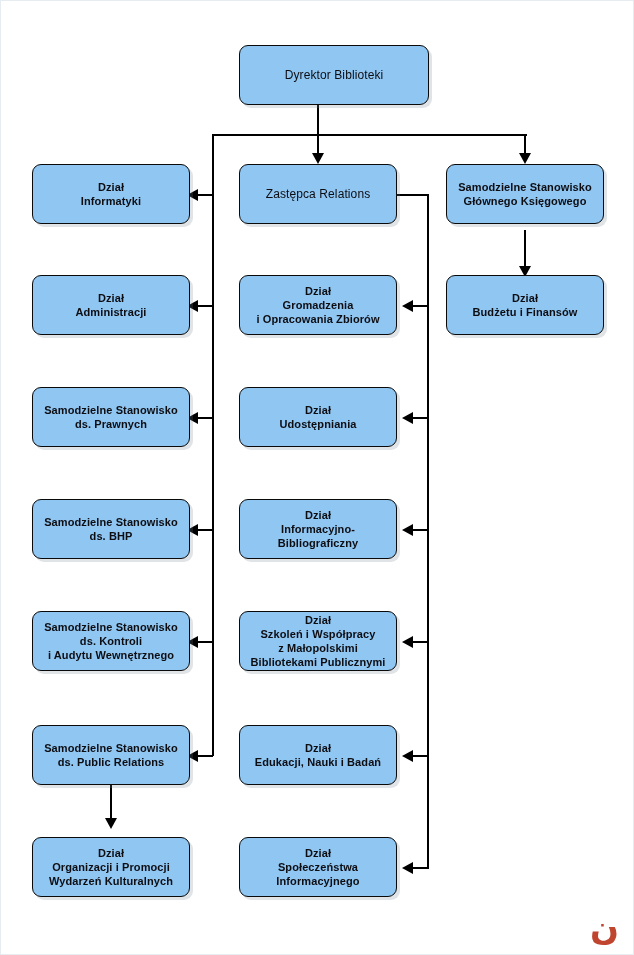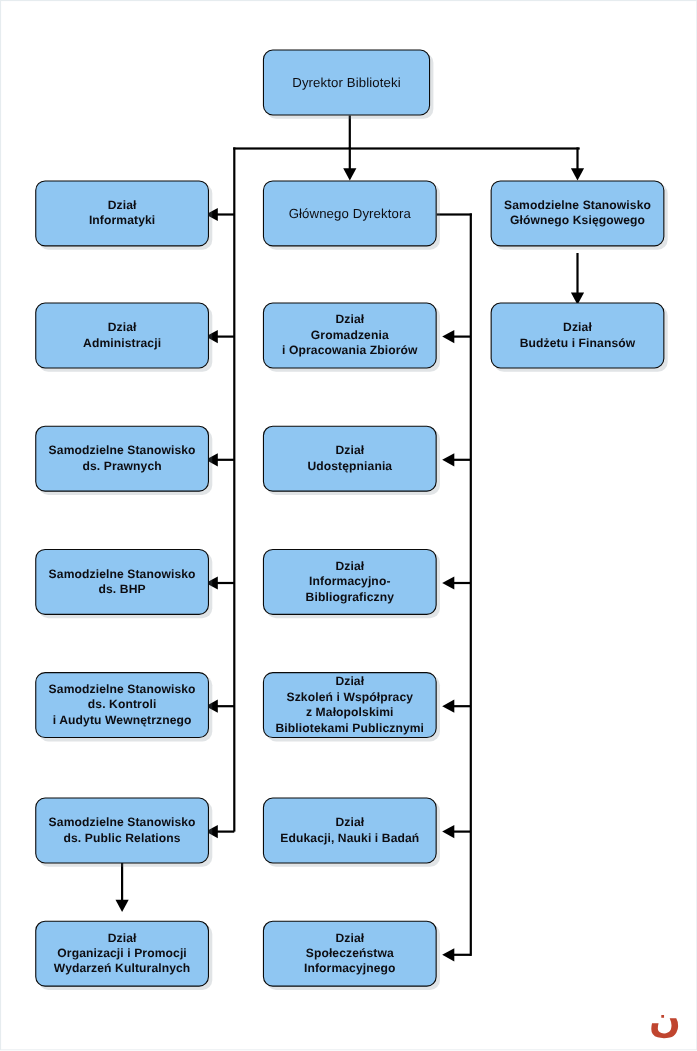--- a/index.html
+++ b/index.html
@@ -129,26 +129,26 @@
   <div class="conn h" style="left:411px; top:640px; width:16px;"></div>
   <div class="arrow left" style="left:401px; top:635px;"></div>
   <div class="conn h" style="left:411px; top:754px; width:16px;"></div>
   <div class="arrow left" style="left:401px; top:749px;"></div>
   <div class="conn h" style="left:411px; top:866px; width:16px;"></div>
   <div class="arrow left" style="left:401px; top:861px;"></div>
 
   <div class="conn v" style="left:109px; top:783px; height:40px;"></div>
   <div class="arrow down" style="left:104px; top:817px;"></div>
 
-  <div class="node big" style="left:238px; top:44px; width:152px; height:60px;">
+  <div class="node big" style="left:238px; top:44px; width:190px; height:60px;">
     <span class="txt">Dyrektor Biblioteki</span>
   </div>
 
   <div class="node big" style="left:238px; top:163px; width:158px; height:60px;">
-    <span class="txt">Głównego Dyrektora</span>
+    <span class="txt">Zastępca Relations</span>
   </div>
 
   <div class="node" style="left:445px; top:163px; width:158px; height:60px;">
     <span class="txt">Samodzielne Stanowisko
 Głównego Księgowego</span>
   </div>
 
   <div class="node" style="left:445px; top:274px; width:158px; height:60px;">
     <span class="txt">Dział
 Budżetu i Finansów</span>

